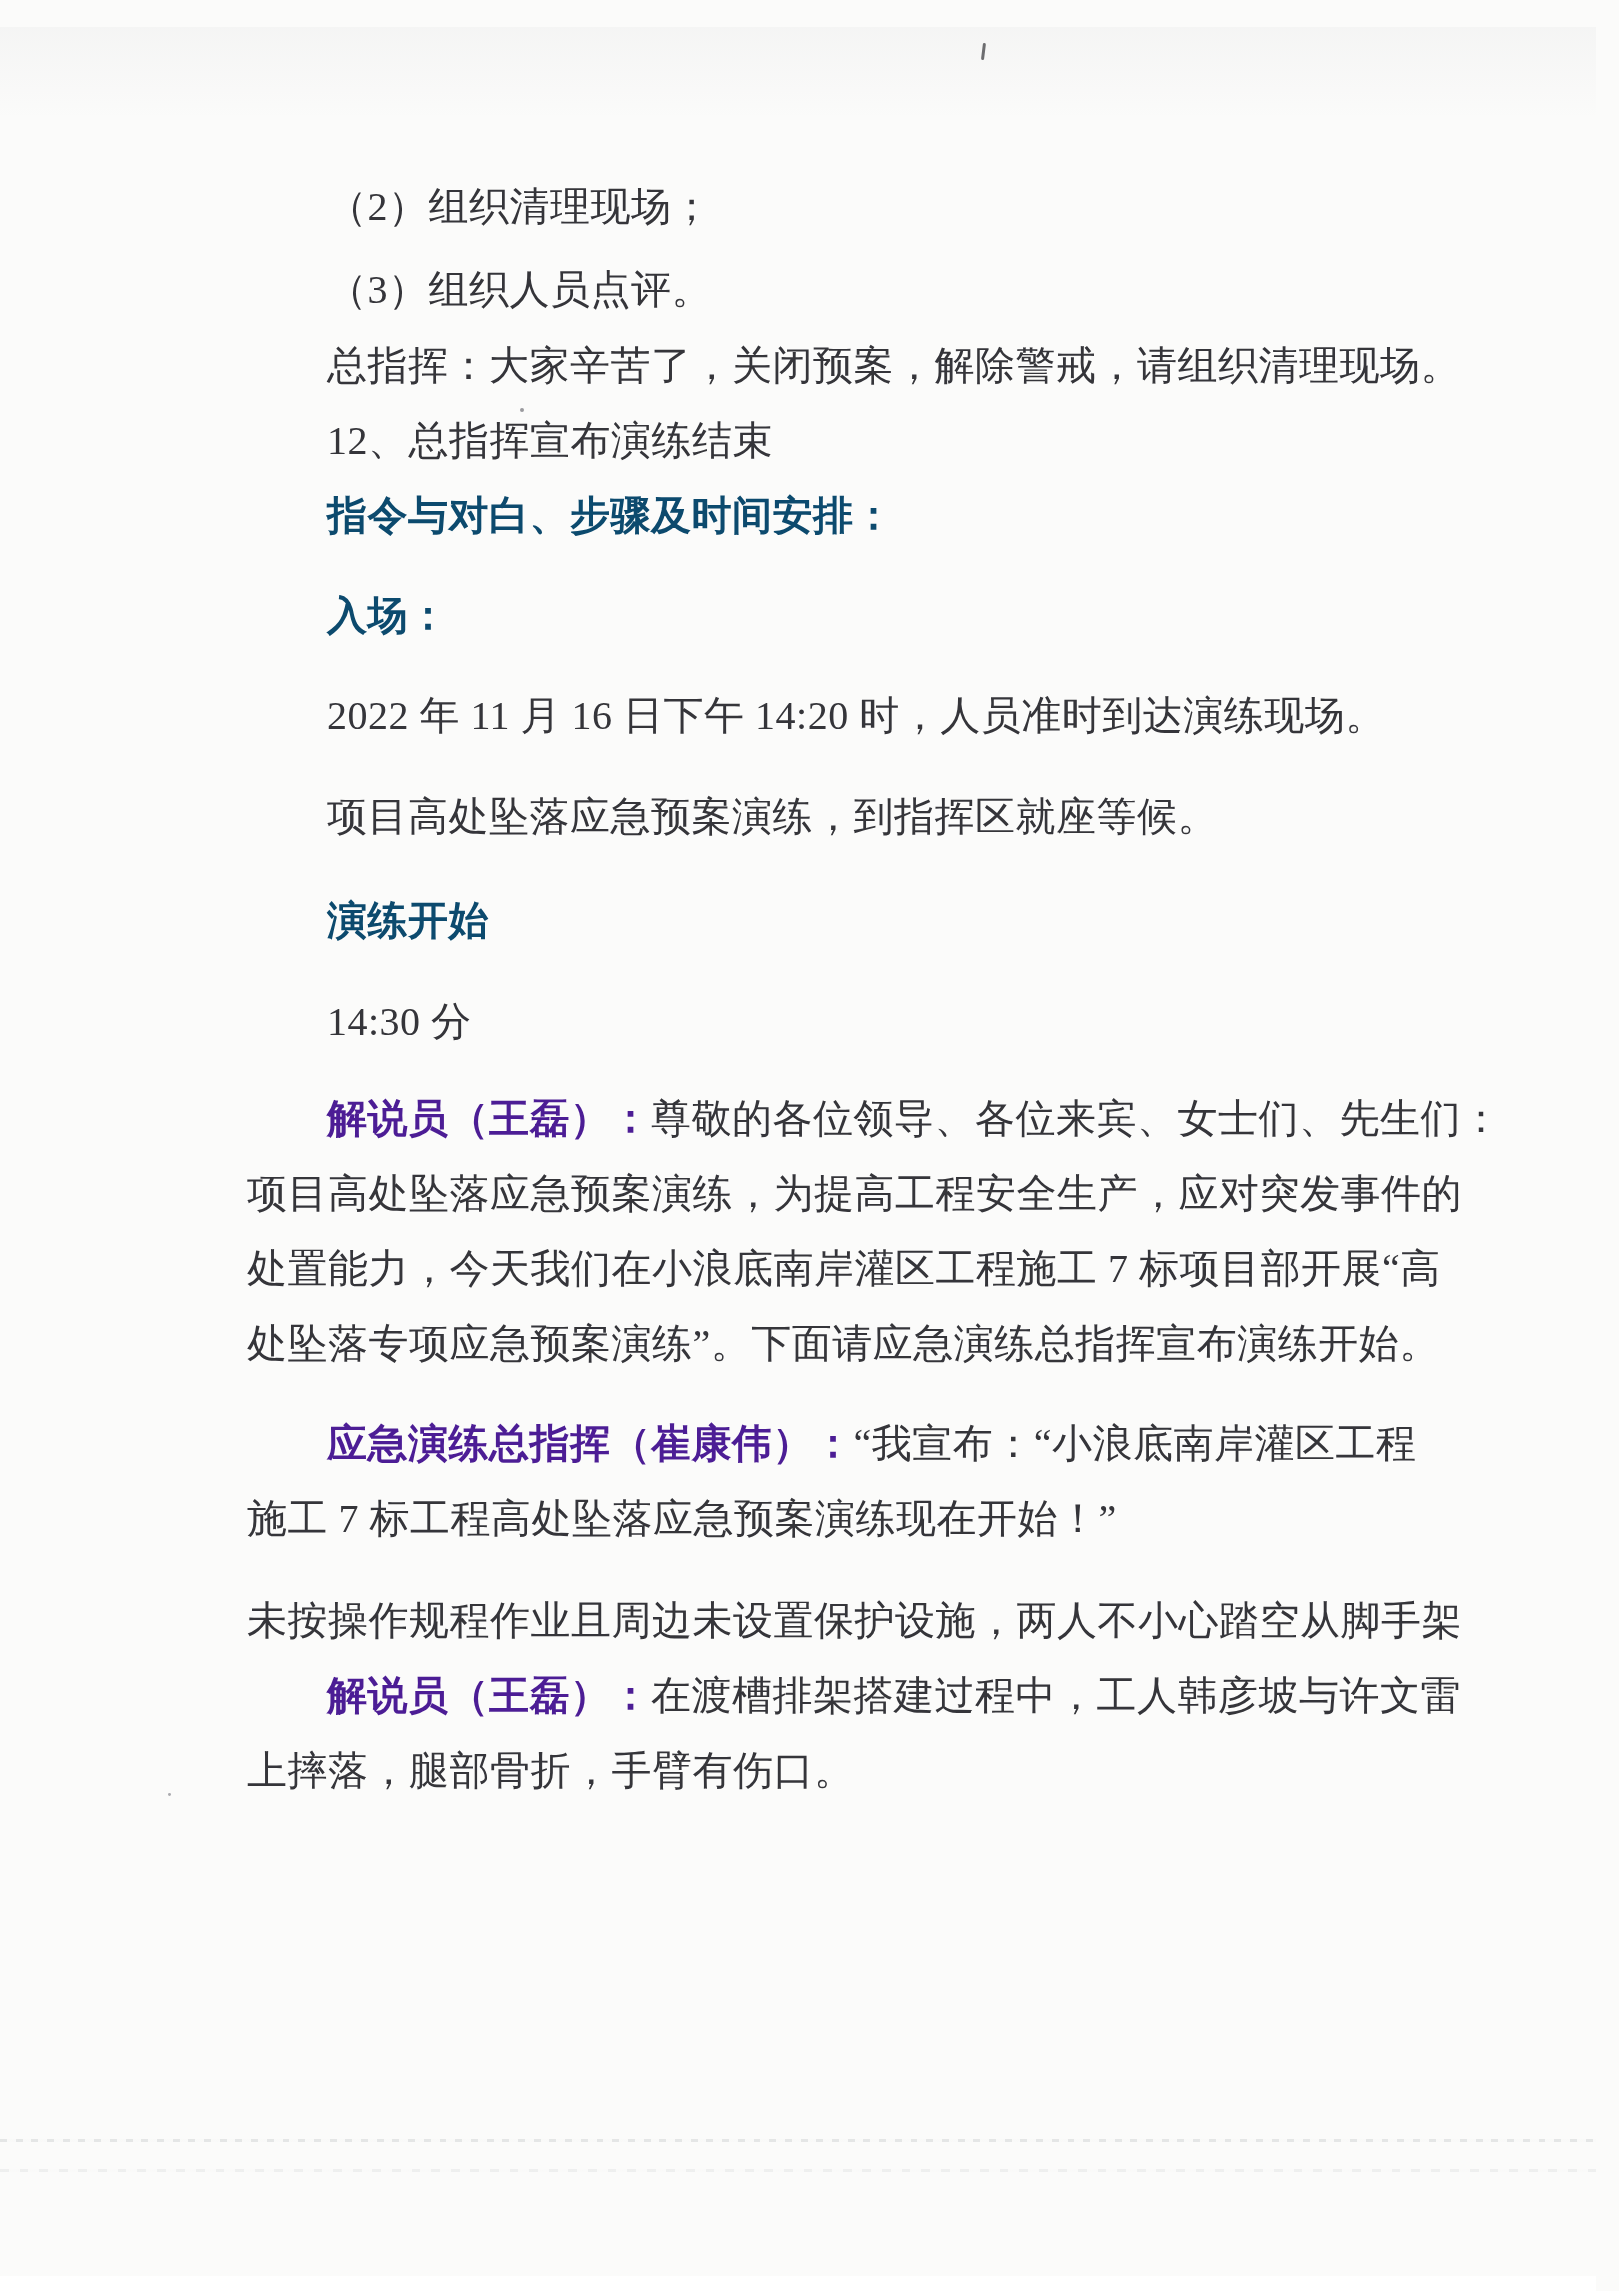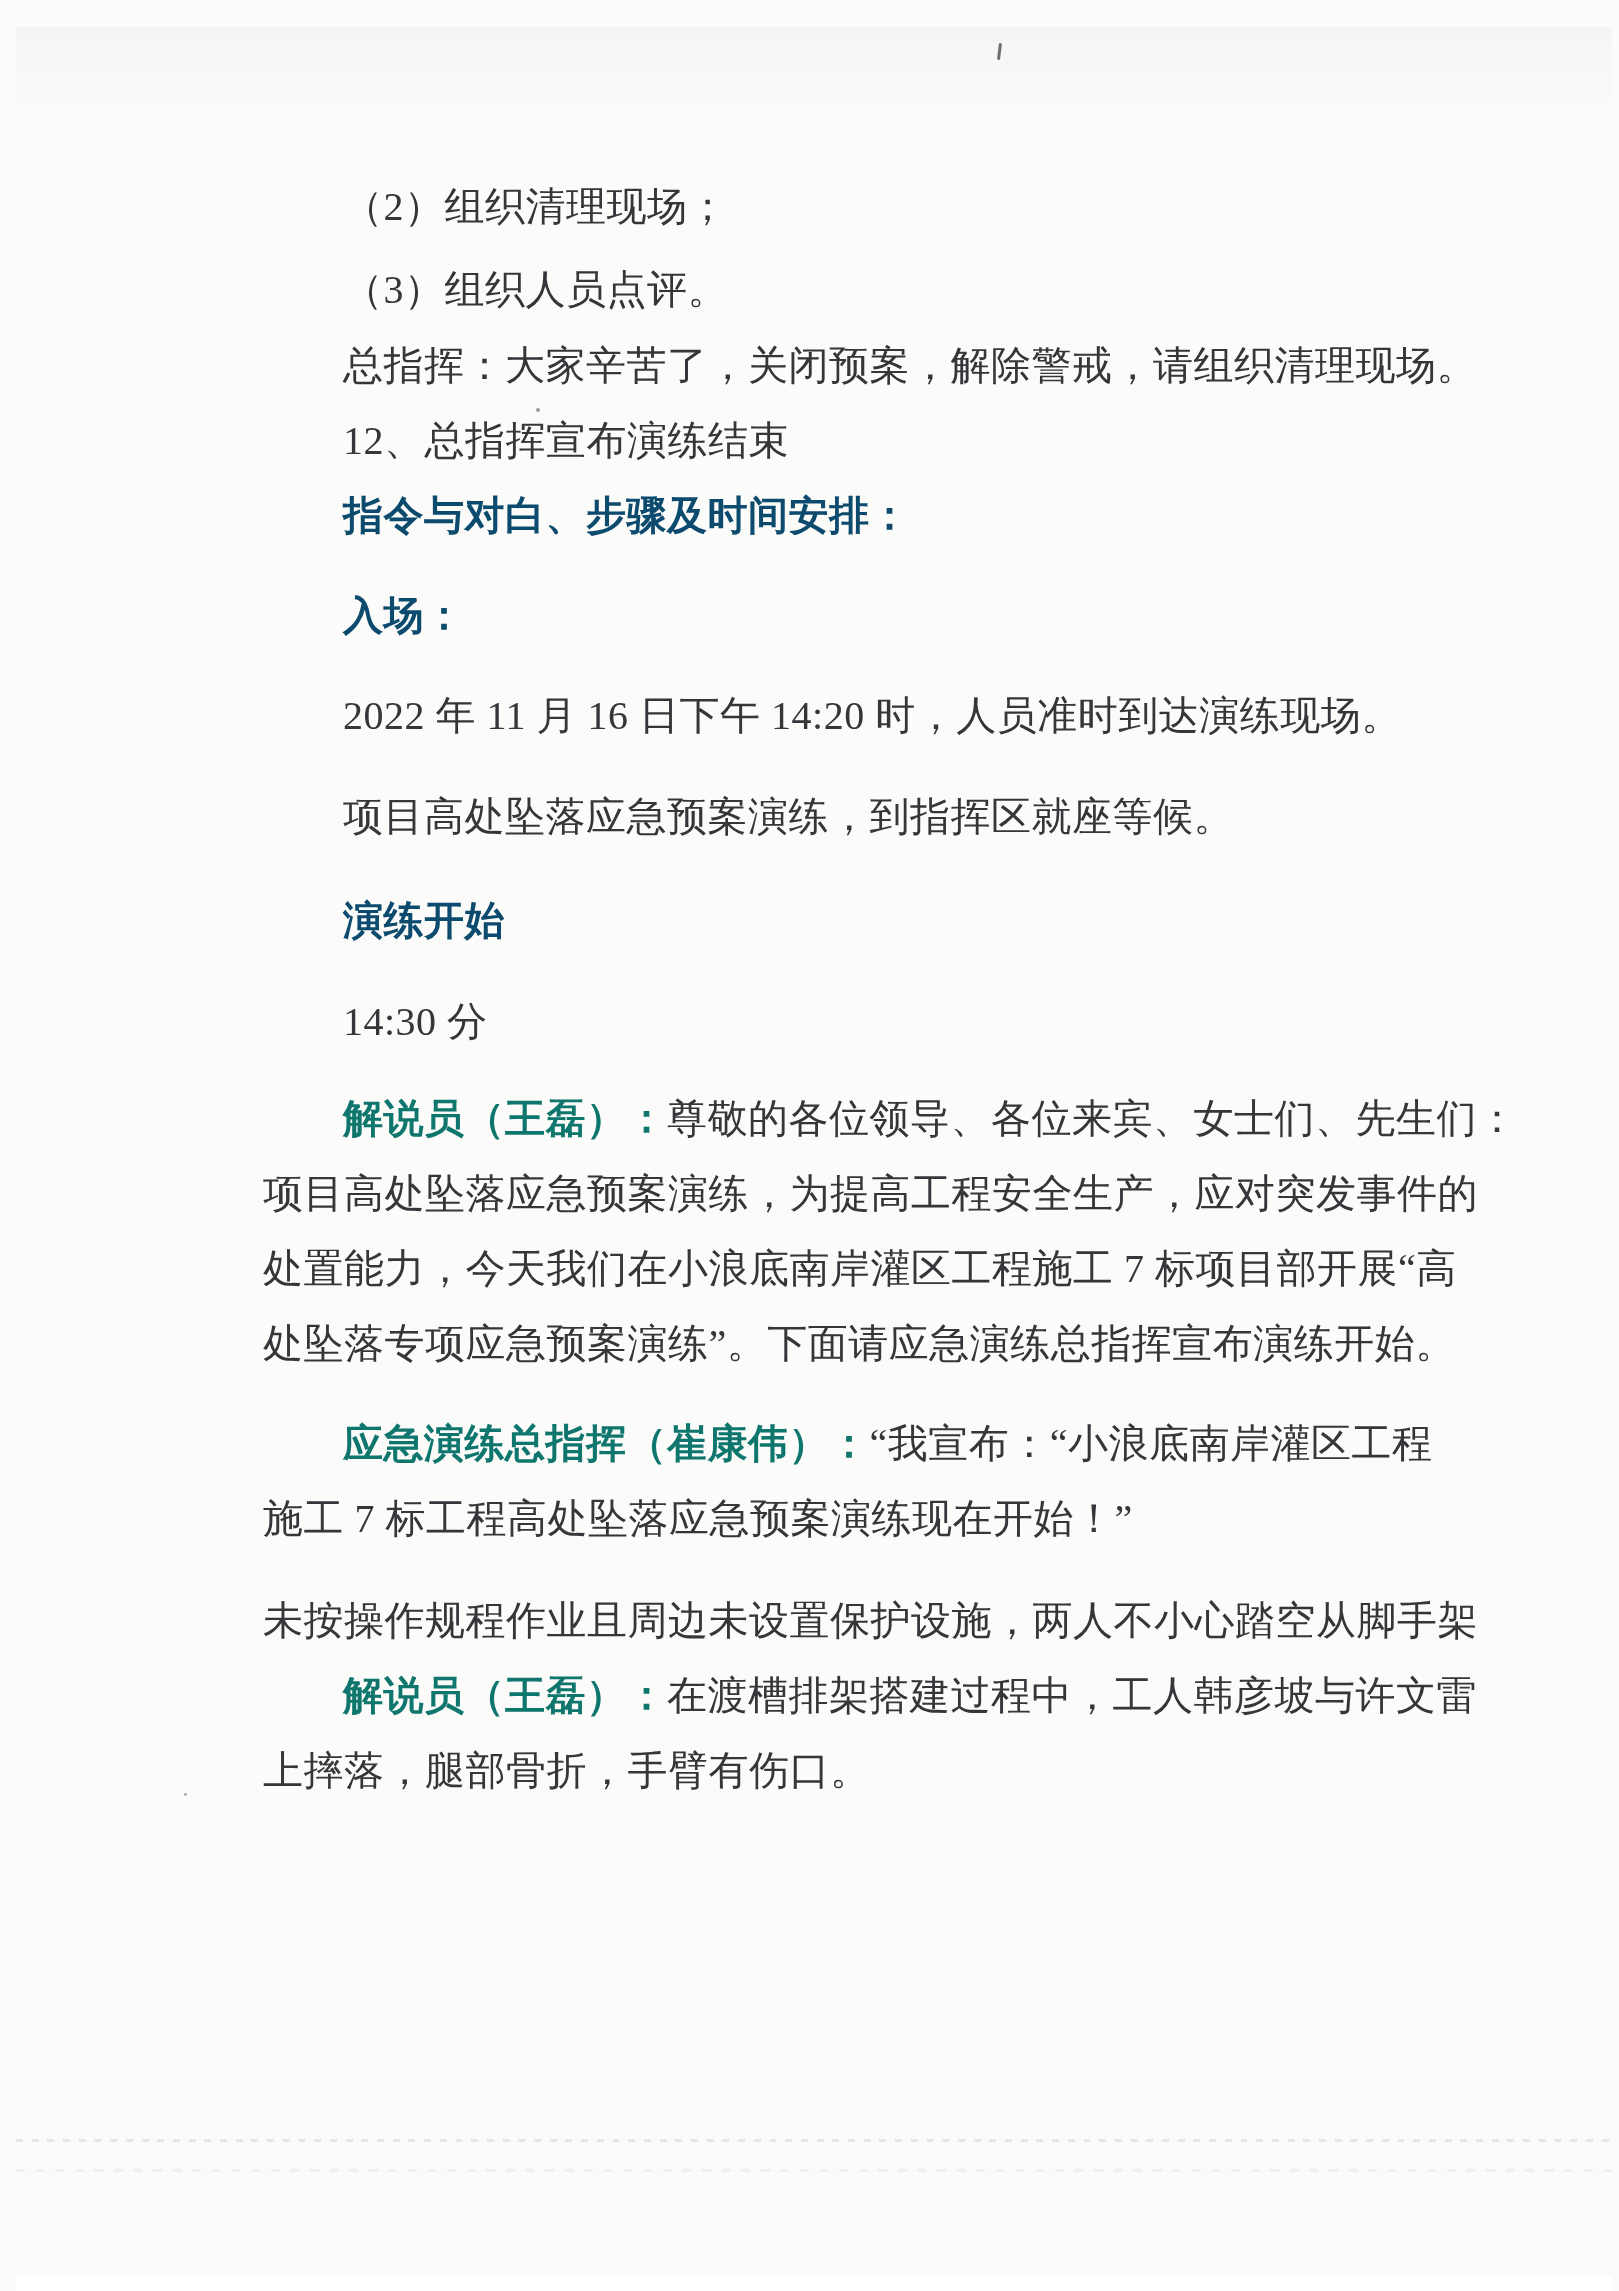--- a/index.html
+++ b/index.html
@@ -7,21 +7,21 @@
     width: 1619px;
     height: 2292px;
     position: relative;
     background: #fbfbfa;
     font-family: "Liberation Serif", "DejaVu Serif", serif;
     color: #35353a;
     overflow: hidden;
   }
   .page {
     position: absolute;
-    left: 16px; top: 0;
+    left: 0; top: 0;
     width: 1596px;
     height: 2292px;
   }
   
   .noise-top {
     position: absolute;
     left: 0; top: 27.4px;
     width: 100%; height: 93px;
     background: linear-gradient(180deg, rgba(125,130,138,0.05), rgba(125,130,138,0.0));
     pointer-events: none;
@@ -78,21 +78,21 @@
     top: 169px;
     width: 1208px;
     font-size: 40px;
     line-height: 75px;
     letter-spacing: 0.5px;
   }
   .para { margin: 0; }
   .para.bold { font-weight: 700; color: #0c4a6e; }
   .line { white-space: nowrap; }
   .line.first { text-indent: 80px; }
-  .lead { font-weight: 700; color: #0f766e; text-align: center; }
+  .lead { font-weight: 700; color: #4c1d95; text-align: center; }
 </style>
 </head>
 <body>
 
 <div class="page">
   <div class="noise-top"></div>
   <div class="speck-tick"></div>
   <div class="speck-dot-1"></div>
   <div class="speck-dot-2"></div>
   <div class="content">

